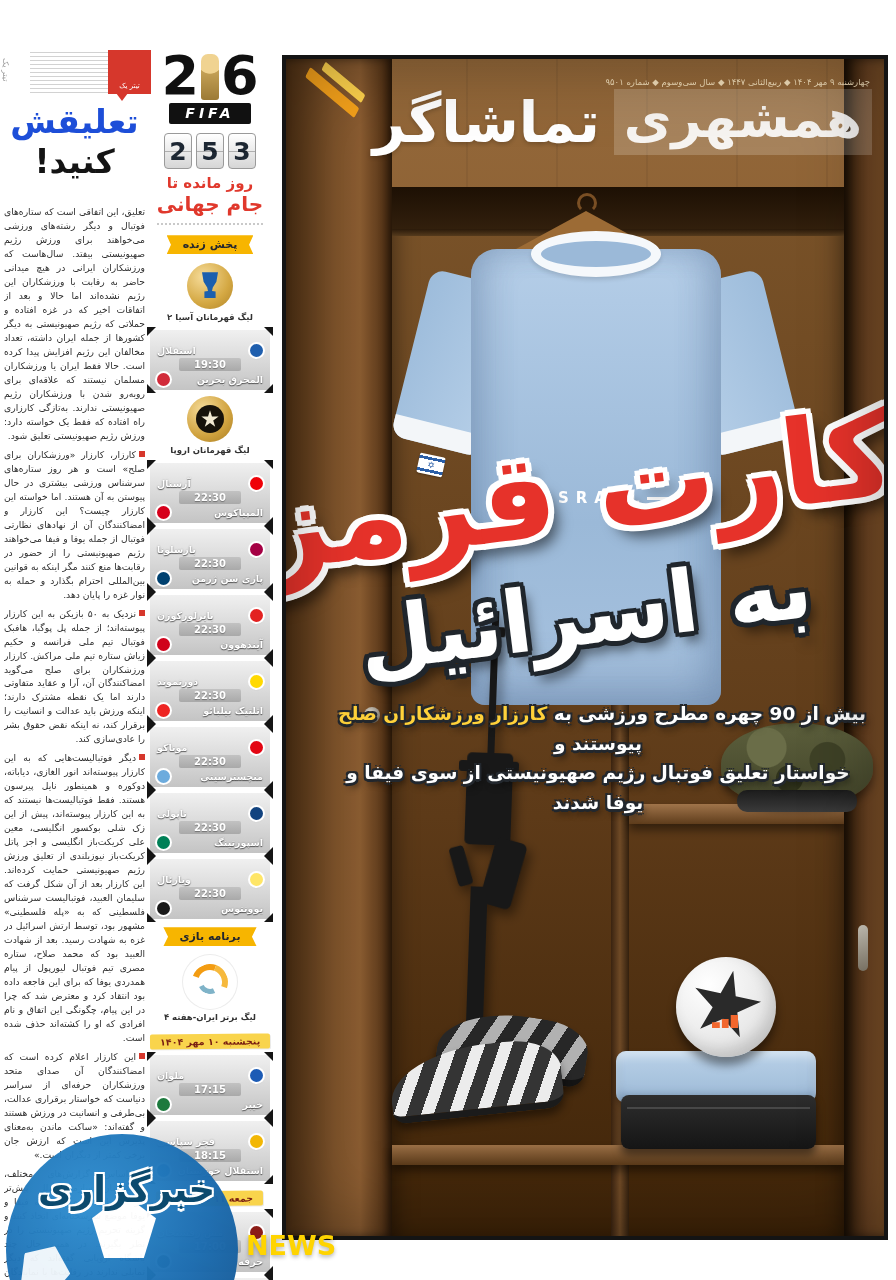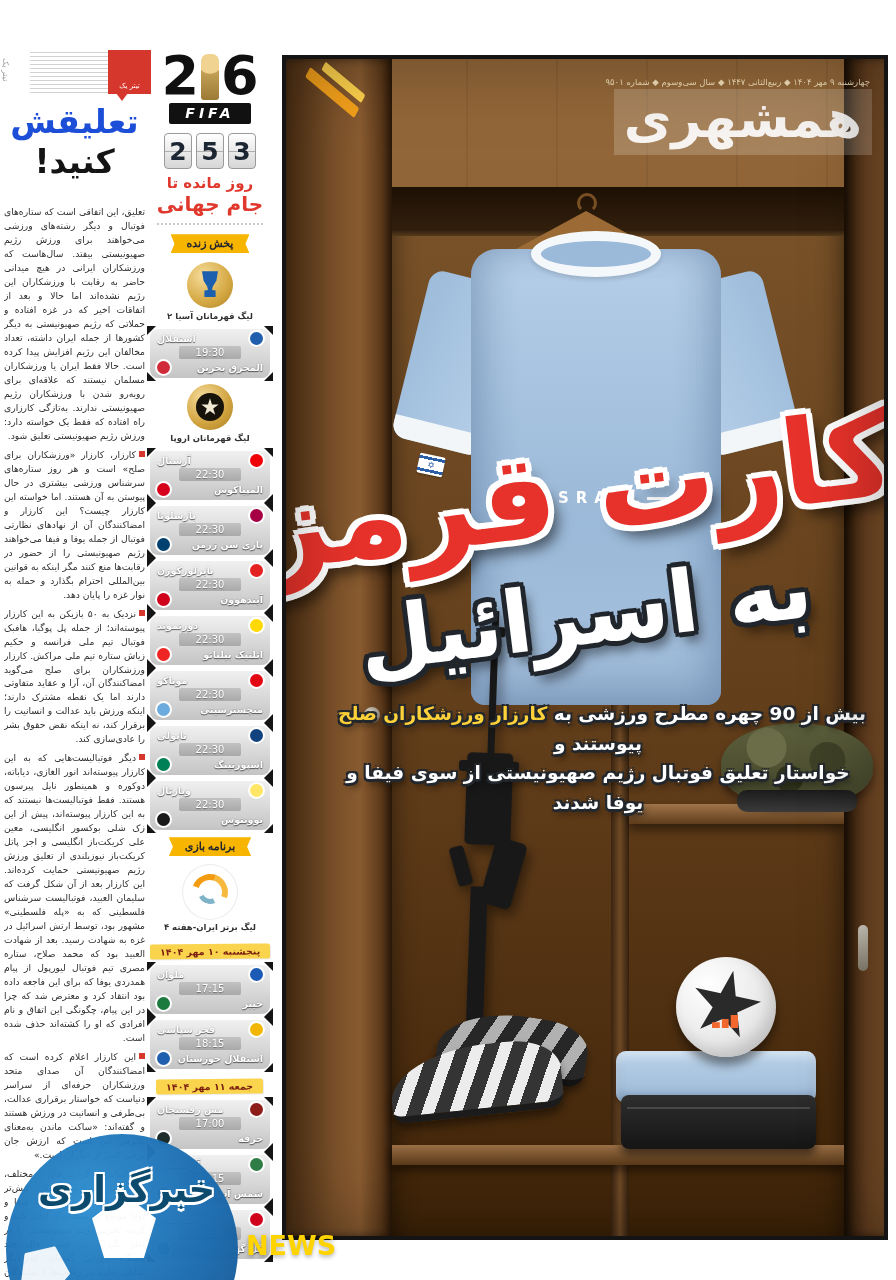--- a/index.html
+++ b/index.html
@@ -35,51 +35,51 @@
   .counter{display:flex;gap:4px;justify-content:center;margin:9px 0 5px;direction:ltr;}
   .flip{width:26px;height:34px;background:linear-gradient(#fff,#d6d6d6);border:1px solid #9a9a9a;
         border-radius:4px;font-size:25px;font-weight:bold;color:#1d2733;display:flex;align-items:center;
         justify-content:center;position:relative;}
   .flip::after{content:"";position:absolute;left:0;right:0;top:50%;height:1px;background:rgba(0,0,0,.25);}
   .days1{color:#e0382c;font-weight:bold;font-size:15px;}
   .days2{color:#e0382c;font-weight:900;font-size:20px;}
   .dotline{border-bottom:2px dotted #c9c9c9;width:86%;margin:7px auto 8px;}
   .badge{display:inline-block;background:#f7b500;color:#23262e;font-weight:bold;font-size:11px;
          padding:3px 16px;clip-path:polygon(0 0,100% 0,95% 50%,100% 100%,0 100%,5% 50%);}
-  .badgewrap{margin:2px 0 9px;font-family:Liberation Serif, serif;}
+  .badgewrap{margin:2px 0 9px;}
   .league{margin:2px 0 8px;}
   .disc{width:46px;height:46px;border-radius:50%;margin:0 auto 3px;position:relative;}
   .disc.acl{background:radial-gradient(circle at 35% 30%,#f6dc9a,#d4a843 60%,#b08226);}
   .disc.acl::after{content:"";position:absolute;left:13px;top:9px;width:20px;height:26px;background:#1b5fae;
         clip-path:polygon(10% 0,90% 0,82% 36%,64% 58%,60% 72%,78% 74%,78% 100%,22% 100%,22% 74%,40% 72%,36% 58%,18% 36%);}
   .disc.ucl{background:radial-gradient(circle at 35% 30%,#f6dc9a,#d0a23e 60%,#a87c22);}
   .disc.ucl::before{content:"";position:absolute;left:9px;top:9px;width:28px;height:28px;border-radius:50%;background:#17120a;}
   .disc.ucl::after{content:"";position:absolute;left:14px;top:14px;width:18px;height:18px;background:#f2e9d2;
         clip-path:polygon(50% 0%,61% 35%,98% 35%,68% 57%,79% 91%,50% 70%,21% 91%,32% 57%,2% 35%,39% 35%);}
   .disc.ipl{width:54px;height:54px;background:#fff;box-shadow:0 0 0 1px #ececec;}
   .disc.ipl::before{content:"";position:absolute;left:9px;top:9px;width:36px;height:36px;border:6px solid transparent;
         border-top-color:#f39c12;border-right-color:#f6b93d;border-radius:50%;transform:rotate(-25deg);box-sizing:border-box;}
   .disc.ipl::after{content:"";position:absolute;left:15px;top:15px;width:24px;height:24px;border:5px solid transparent;
         border-bottom-color:#7fb3c8;border-radius:50%;transform:rotate(20deg);box-sizing:border-box;}
   .cap{font-size:8.5px;font-weight:bold;color:#333;}
   .datewrap{margin:1px 0 6px;}
   .datebar{display:inline-block;background:#f9d44c;color:#7a1f12;font-weight:bold;font-size:9.5px;
            padding:2px 10px;transform:rotate(-.6deg);border-radius:2px;box-shadow:1px 1px 0 rgba(0,0,0,.08);}
   .match{position:relative;background:linear-gradient(180deg,#f0f0f0,#c4c4c4);margin:0 2px 6px;
-         padding:2px 0 4px;border-radius:8px;}
+         padding:13px 0 4px;border-radius:2px;}
   .c{position:absolute;width:0;height:0;border-style:solid;}
   .c.tl{top:-3px;left:-3px;border-width:9px 9px 0 0;border-color:#151515 transparent transparent transparent;}
   .c.tr{top:-3px;right:-3px;border-width:9px 0 0 9px;border-color:#151515 transparent transparent transparent;}
   .c.bl{bottom:-3px;left:-3px;border-width:0 9px 9px 0;border-color:transparent transparent #151515 transparent;}
   .c.br{bottom:-3px;right:-3px;border-width:0 0 9px 9px;border-color:transparent transparent #151515 transparent;}
   .mrow{display:flex;justify-content:space-between;align-items:center;padding:0 7px;height:14px;direction:ltr;}
   .mname{font-size:9.5px;font-weight:bold;color:#fff;direction:rtl;white-space:nowrap;
          text-shadow:0 1px 1px rgba(0,0,0,.55),0 0 2px rgba(0,0,0,.3);}
   .mlogo{width:13px;height:13px;border-radius:50%;box-shadow:0 0 0 2px #fff,0 1px 2px rgba(0,0,0,.4);flex:none;}
-  .mtime{width:62px;margin:1px auto;background:linear-gradient(#c2c2c2,#a9a9a9);color:#fff;font-weight:normal;
+  .mtime{width:62px;margin:1px auto;background:linear-gradient(#c2c2c2,#a9a9a9);color:#fff;font-weight:bold;
          font-size:10px;text-align:center;border-radius:2px;height:13px;line-height:13px;
          text-shadow:0 1px 1px rgba(0,0,0,.35);}
   
   .photo{position:absolute;left:282px;top:55px;width:606px;height:1185px;border:4px solid #141414;
          box-sizing:border-box;overflow:hidden;background:linear-gradient(180deg,#95693a,#7b5129 55%,#6a4220);}
   .wood{position:absolute;inset:0;background:repeating-linear-gradient(90deg,rgba(0,0,0,.06) 0 2px,transparent 2px 90px);}
   .left-door{position:absolute;left:0;top:0;width:106px;height:100%;
          background:linear-gradient(90deg,#4e3014,#7c522a 45%,#8a5c31 70%,#45280f);
          box-shadow:inset -4px 0 8px rgba(0,0,0,.5);}
   .knob{position:absolute;left:78px;top:648px;width:16px;height:16px;border-radius:50%;
@@ -500,20 +500,21 @@
     <div class="cleat c2"></div>
     <div class="cleat c1"></div>
 
     <div class="slash">
         <i class="s1"></i>
         <i class="s2"></i>
       </div>
     <div class="dateline">چهارشنبه ۹ مهر ۱۴۰۴ ◆ ربیع‌الثانی ۱۴۴۷ ◆ سال سی‌وسوم ◆ شماره ۹۵۰۱</div>
     <div class="masthead">
       <span class="m1">همشهری</span>
+      <span class="m2">تماشاگر</span>
     </div>
 
     <div class="hl hl1">کارت قرمز</div>
     <div class="hl hl2">به اسرائیل</div>
     <div class="subhead">
       <span>بیش از 90 چهره مطرح ورزشی به </span><span class="hlw">کارزار ورزشکاران صلح</span><span> پیوستند و</span><br>
       <span>خواستار تعلیق فوتبال رژیم صهیونیستی از سوی فیفا و یوفا شدند</span>
     </div>
   </div>
 

